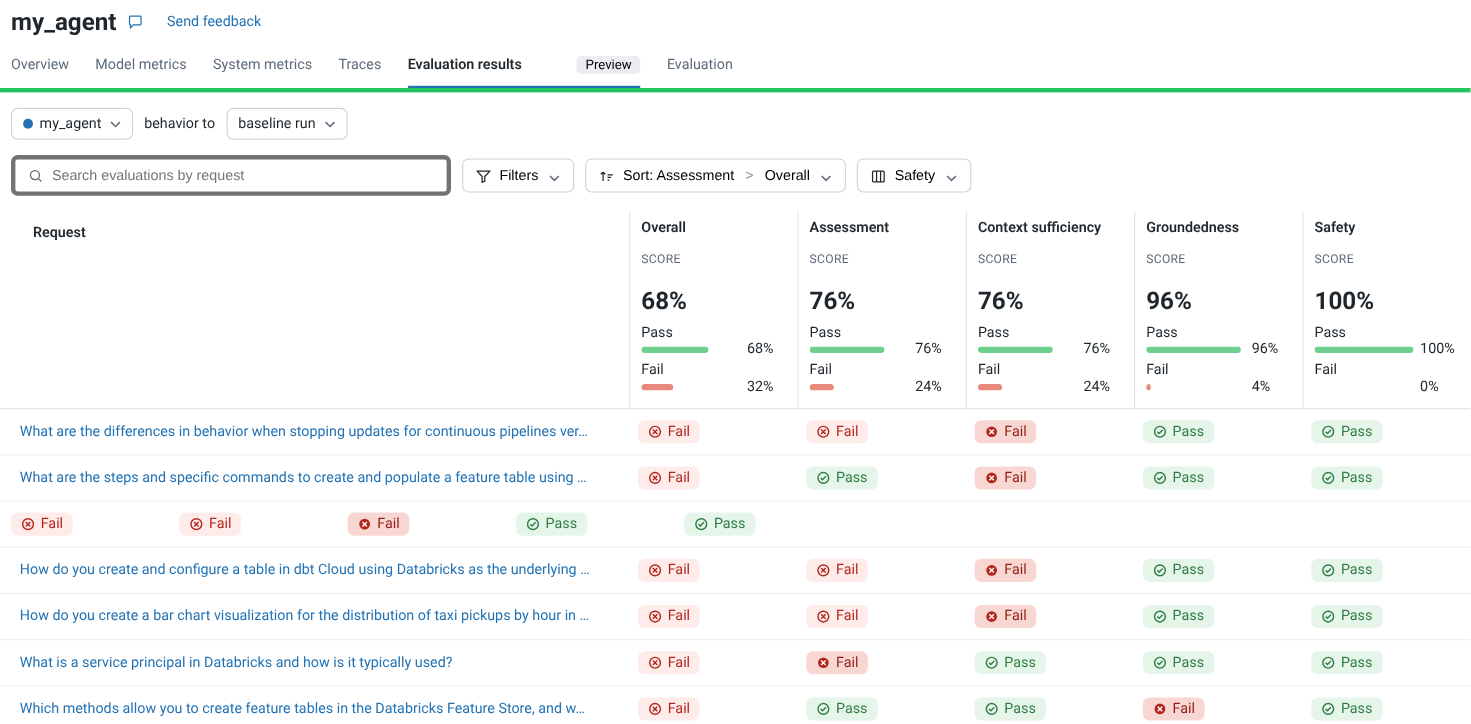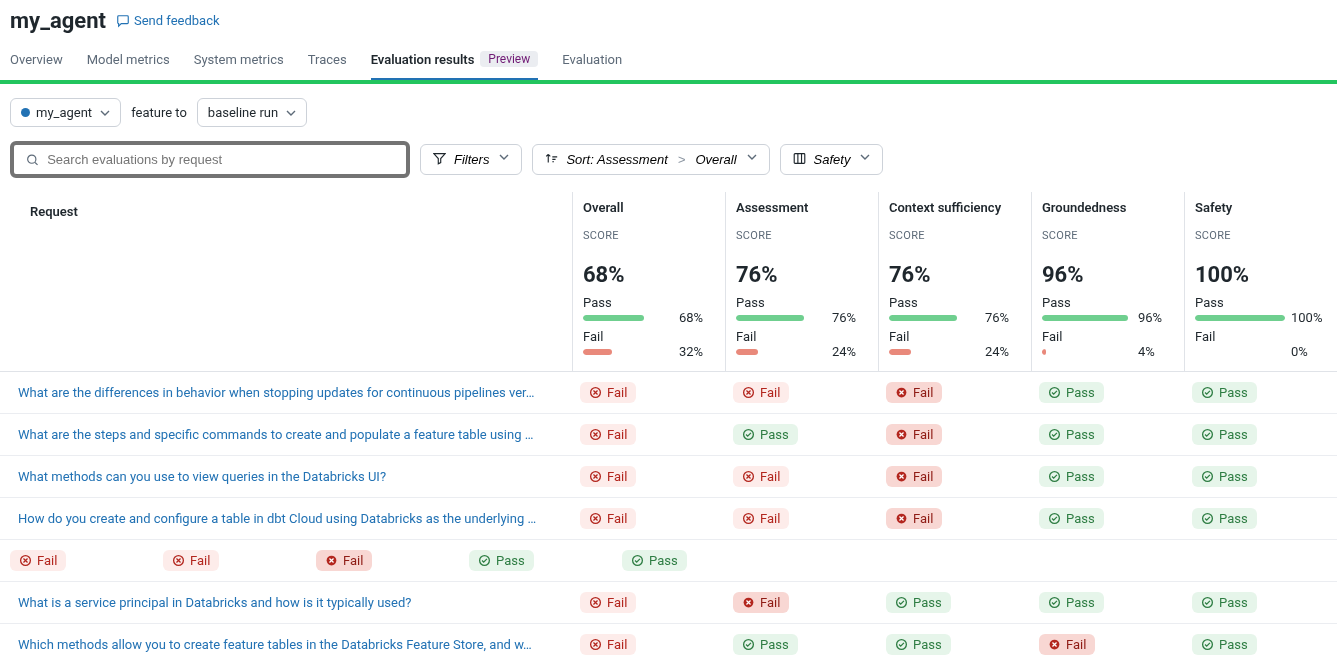--- a/index.html
+++ b/index.html
@@ -2,39 +2,39 @@
 <html><head>
 <meta charset="utf-8">
 <style>
 * { margin: 0; padding: 0; box-sizing: border-box; }
 body { font-family: -apple-system, BlinkMacSystemFont, "Segoe UI", Roboto, sans-serif; font-size: 13px; color: #1f272d; background: #fff; }
 .container { width: 1337px; }
 
 
 .header { display: flex; align-items: center; gap: 10px; padding: 8px 10px 6px 10px; }
 .title { font-size: 22px; font-weight: 700; }
-.feedback-link { display: inline-flex; align-items: flex-end; gap: 4px; color: #2272b4; font-size: 13px; text-decoration: none; }
+.feedback-link { display: inline-flex; align-items: flex-start; gap: 22px; color: #2272b4; font-size: 13px; text-decoration: none; }
 
 
 .tabs { display: flex; gap: 24px; border-bottom: 4px solid #22c55e; padding: 0 10px; }
 .tab { padding: 12px 0 11px 0; font-size: 13px; color: #5d6a78; cursor: pointer; display: inline-flex; align-items: center; gap: 6px; border-bottom: 2px solid transparent; }
 .tab.active { color: #1f272d; font-weight: 600; border-bottom: 2px solid #2272b4; }
-.preview-badge { background: #ebedf1; color: #701a75; font-size: 12px; padding: 1px 8px; border-radius: 4px; font-weight: 400; }
+.preview-badge { background: #ebedf1; color: #000000; font-size: 12px; padding: 1px 8px; border-radius: 4px; font-weight: 400; margin-left: 44px; }
 
 
 .controls-row { display: flex; align-items: center; gap: 10px; padding: 14px 10px; }
 .dropdown-chip { display: inline-flex; align-items: center; gap: 6px; border: 1px solid #cdd2d9; border-radius: 6px; padding: 6px 10px; font-size: 13px; cursor: pointer; }
 .dot-blue { width: 9px; height: 9px; background: #2272b4; border-radius: 50%; }
 .compare-label { font-size: 13px; color: #1f272d; }
 
 
 .controls-row2 { display: flex; align-items: center; gap: 10px; padding: 0 10px 14px 10px; }
 .search-box { display: flex; align-items: center; gap: 8px; border: 4px solid #737373; border-radius: 6px; padding: 7px 12px; width: 400px; }
 .search-box input { border: none; outline: none; font-size: 13px; width: 100%; }
-.btn { display: inline-flex; align-items: flex-start; gap: 8px; border: 1px solid #cdd2d9; border-radius: 6px; padding: 7px 12px; font-size: 13px; background: #fff; cursor: pointer; font-style: italic; }
+.btn { display: inline-flex; align-items: flex-end; gap: 8px; border: 1px solid #cdd2d9; border-radius: 6px; padding: 7px 12px; font-size: 13px; background: #fff; cursor: pointer; }
 .sort-gt { color: #8b95a1; margin: 0 2px; }
 
 
 .table { display: flex; flex-direction: column; }
 .col-request { width: 570px; padding: 10px 10px 10px 18px; }
 .col-metric { width: 153px; border-left: 1px solid #e0e3e8; padding: 8px 10px; }
 
 .metric-block .score-label { font-size: 11px; color: #5d6a78; letter-spacing: 0.3px; margin-bottom: 20px; }
 .metric-block .score-value { font-size: 22px; font-weight: 700; margin-bottom: 8px; }
 .bar-track { height: 6px; width: 90px; background: transparent; border-radius: 3px; overflow: hidden; }
@@ -102,21 +102,21 @@
 </div>
 
 <div class="controls-row">
   <div class="dropdown-chip">
     <span class="dot-blue"></span>
     <span>my_agent</span>
     <svg class="chev" width="10" height="10" viewBox="0 0 10 10">
           <path d="M1 3l4 4 4-4" stroke="#5d6a78" stroke-width="1.4" fill="none"></path>
         </svg>
   </div>
-  <span class="compare-label">feature to</span>
+  <span class="compare-label">behavior to</span>
   <div class="dropdown-chip">
     <span>baseline run</span>
     <svg class="chev" width="10" height="10" viewBox="0 0 10 10">
           <path d="M1 3l4 4 4-4" stroke="#5d6a78" stroke-width="1.4" fill="none"></path>
         </svg>
   </div>
 </div>
 
 <div class="controls-row2">
   <div class="search-box">
@@ -368,23 +368,20 @@
             </span></div>
           <div class="col-metric"><span class="badge badge-pass">
               <svg width="13" height="13" viewBox="0 0 16 16" fill="none" stroke="#2e7d43" stroke-width="1.6">
                 <circle cx="8" cy="8" r="6"></circle>
                 <path d="M5 8l2 2 4-4"></path>
               </svg>
               <span>Pass</span>
             </span></div>
         </div>
         <div class="row">
-          <div class="col-request">
-            <a href="#" class="request-link">What methods can you use to view queries in the Databricks UI?</a>
-          </div>
           <div class="col-metric"><span class="badge badge-fail-soft">
               <svg width="13" height="13" viewBox="0 0 16 16" fill="none" stroke="#b3261e" stroke-width="1.6">
                 <circle cx="8" cy="8" r="6"></circle>
                 <path d="M5.5 5.5l5 5M10.5 5.5l-5 5"></path>
               </svg>
               <span>Fail</span>
             </span></div>
           <div class="col-metric"><span class="badge badge-fail-soft">
               <svg width="13" height="13" viewBox="0 0 16 16" fill="none" stroke="#b3261e" stroke-width="1.6">
                 <circle cx="8" cy="8" r="6"></circle>
@@ -448,20 +445,23 @@
             </span></div>
           <div class="col-metric"><span class="badge badge-pass">
               <svg width="13" height="13" viewBox="0 0 16 16" fill="none" stroke="#2e7d43" stroke-width="1.6">
                 <circle cx="8" cy="8" r="6"></circle>
                 <path d="M5 8l2 2 4-4"></path>
               </svg>
               <span>Pass</span>
             </span></div>
         </div>
         <div class="row">
+          <div class="col-request">
+            <a href="#" class="request-link">How do you create a bar chart visualization for the distribution of taxi pickups by hour in …</a>
+          </div>
           <div class="col-metric"><span class="badge badge-fail-soft">
               <svg width="13" height="13" viewBox="0 0 16 16" fill="none" stroke="#b3261e" stroke-width="1.6">
                 <circle cx="8" cy="8" r="6"></circle>
                 <path d="M5.5 5.5l5 5M10.5 5.5l-5 5"></path>
               </svg>
               <span>Fail</span>
             </span></div>
           <div class="col-metric"><span class="badge badge-fail-soft">
               <svg width="13" height="13" viewBox="0 0 16 16" fill="none" stroke="#b3261e" stroke-width="1.6">
                 <circle cx="8" cy="8" r="6"></circle>

